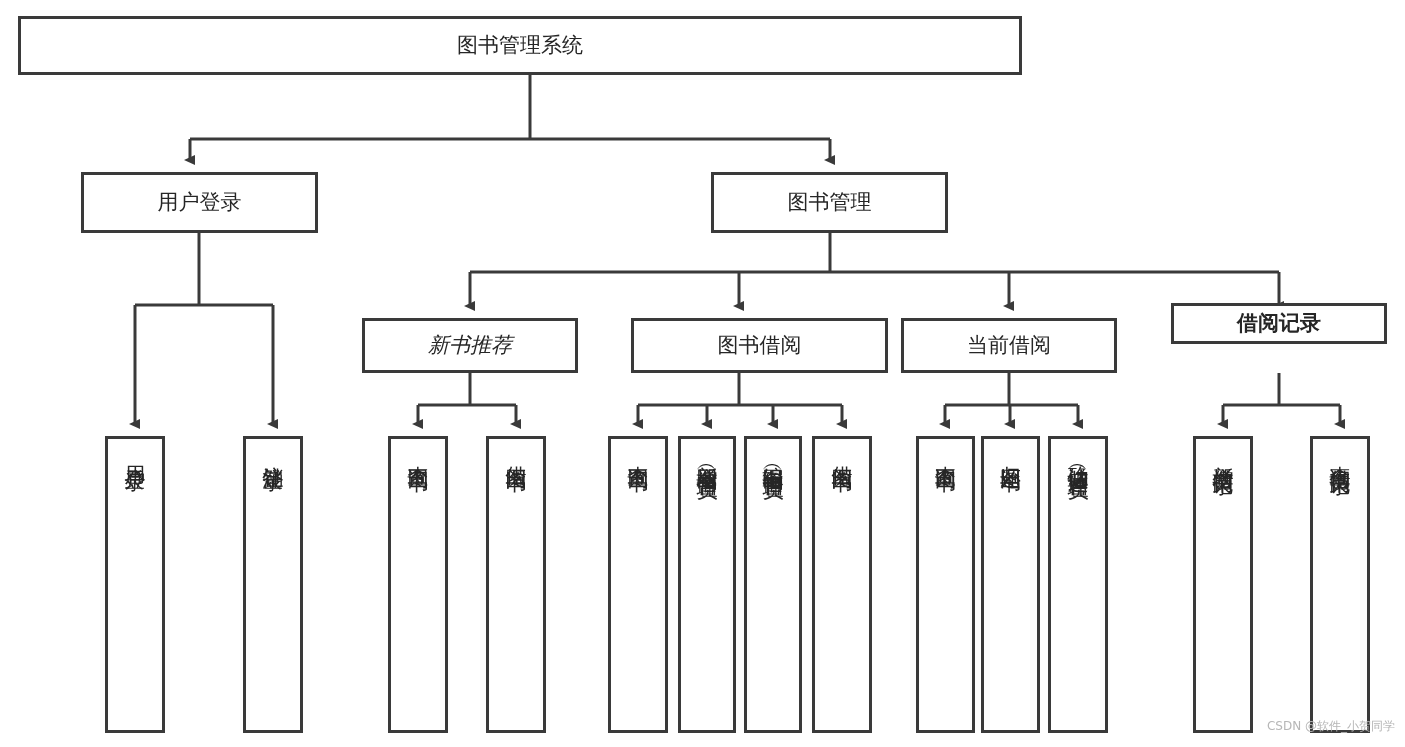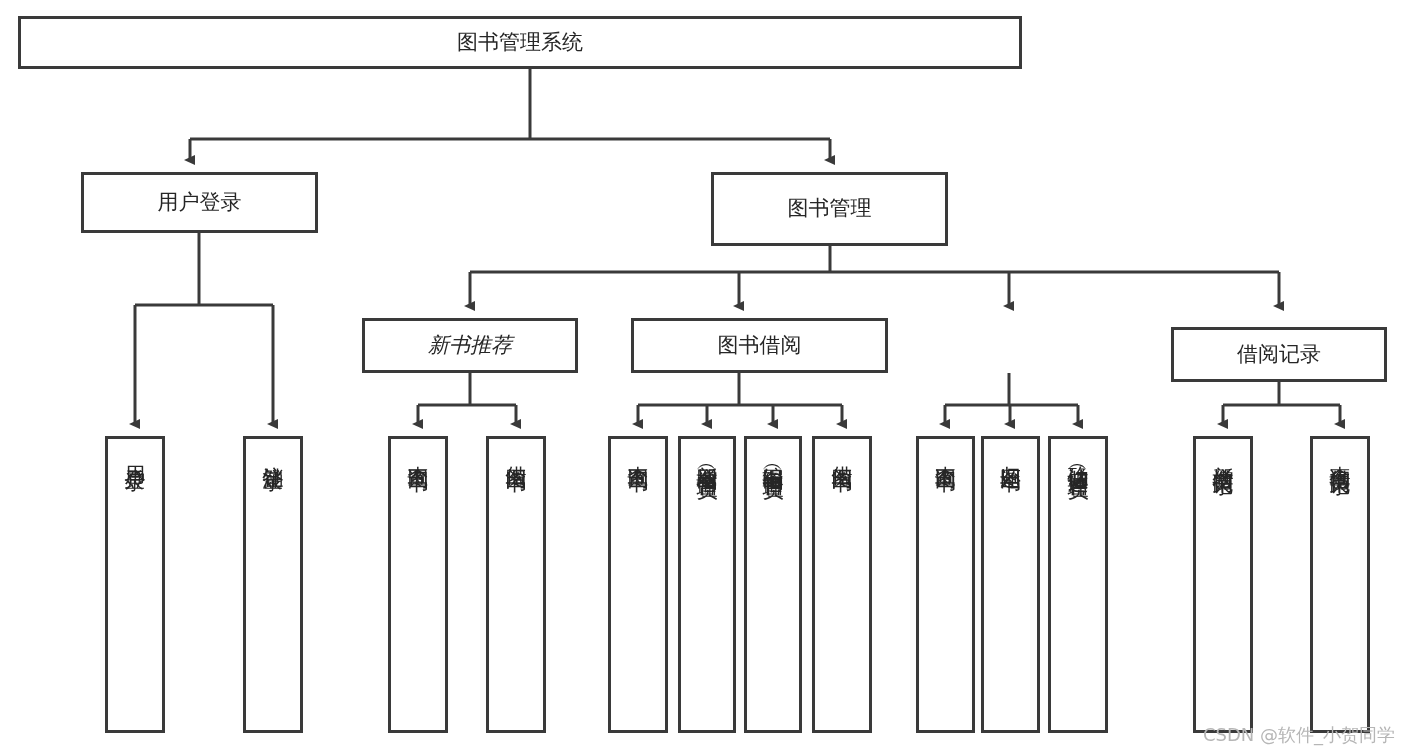--- a/index.html
+++ b/index.html
@@ -6,21 +6,21 @@
   body{font-family:"DejaVu Sans","Liberation Sans",sans-serif;}
   #canvas{position:relative;width:1405px;height:747px;background:#ffffff;overflow:hidden;}
   svg.wires{position:absolute;left:0;top:0;width:1405px;height:747px;}
   .node{position:absolute;box-sizing:border-box;background:#ffffff;
         border:3px solid #3a3a3a;display:flex;align-items:center;justify-content:center;}
   .node-h{font-size:21px;color:#262626;line-height:1.1;white-space:nowrap;}
   .node-v{font-size:21px;color:#262626;line-height:1.05;
           writing-mode:vertical-rl;text-orientation:upright;
           letter-spacing:2px;white-space:nowrap;}
   .leaf{align-items:flex-start;padding-top:10px;}
-  #watermark{position:absolute;right:10px;bottom:0;font-size:18px;color:#b6b6b6;
+  #watermark{position:absolute;right:10px;bottom:12px;font-size:12px;color:#b6b6b6;
              white-space:nowrap;pointer-events:none;}
 </style>
 </head>
 <body>
 
 <div id="canvas">
 
   <svg class="wires" viewBox="0 0 1405 747" xmlns="http://www.w3.org/2000/svg">
     <defs>
       <marker id="arrow" markerWidth="12" markerHeight="12" refX="5" refY="5" orient="auto" markerUnits="userSpaceOnUse">
@@ -64,38 +64,41 @@
       <path d="M1010,405 L1010,424" marker-end="url(#arrow)"></path>
       <path d="M1078,405 L1078,424" marker-end="url(#arrow)"></path>
 
       <path d="M1279,373 L1279,405"></path>
       <path d="M1223,405 L1340,405"></path>
       <path d="M1223,405 L1223,424" marker-end="url(#arrow)"></path>
       <path d="M1340,405 L1340,424" marker-end="url(#arrow)"></path>
     </g>
   </svg>
 
-  <div class="node" id="root-node" style="left: 18px; top: 16px; width: 1004px; height: 53px;">
+  <div class="node" id="root-node" style="left: 18px; top: 16px; width: 1004px; height: 59px;">
     <span class="node-h">图书管理系统</span>
   </div>
 
   <div class="node" id="l2-0" style="left: 81px; top: 172px; width: 237px; height: 61px;">
     <span class="node-h">用户登录</span>
   </div>
-  <div class="node" id="l2-1" style="left: 711px; top: 172px; width: 237px; height: 74px;">
+  <div class="node" id="l2-1" style="left: 711px; top: 172px; width: 237px; height: 61px;">
     <span class="node-h">图书管理</span>
   </div>
 
   <div class="node" id="l3-0" style="left: 362px; top: 318px; width: 216px; height: 55px; font-style: italic;">
     <span class="node-h">新书推荐</span>
   </div>
   <div class="node" id="l3-1" style="left: 631px; top: 318px; width: 257px; height: 55px;">
     <span class="node-h">图书借阅</span>
   </div>
-  <div class="node" id="l3-3" style="left: 1171px; top: 327px; width: 216px; height: 55px;">
+  <div class="node" id="l3-2" style="left: 901px; top: 318px; width: 216px; height: 55px;">
+    <span class="node-h">当前借阅</span>
+  </div>
+  <div class="node" id="l3-3" style="left: 1171px; top: 303px; width: 216px; height: 41px; font-weight: bold;">
     <span class="node-h">借阅记录</span>
   </div>
 
   <div class="node leaf" id="lf-0" style="left: 105px; top: 436px; width: 60px; height: 297px;">
     <span class="node-v">用户登录</span>
     </div>
   <div class="node leaf" id="lf-1" style="left: 243px; top: 436px; width: 60px; height: 297px;">
     <span class="node-v">注销登录</span>
     </div>
   <div class="node leaf" id="lf-2" style="left: 388px; top: 436px; width: 60px; height: 297px;">

